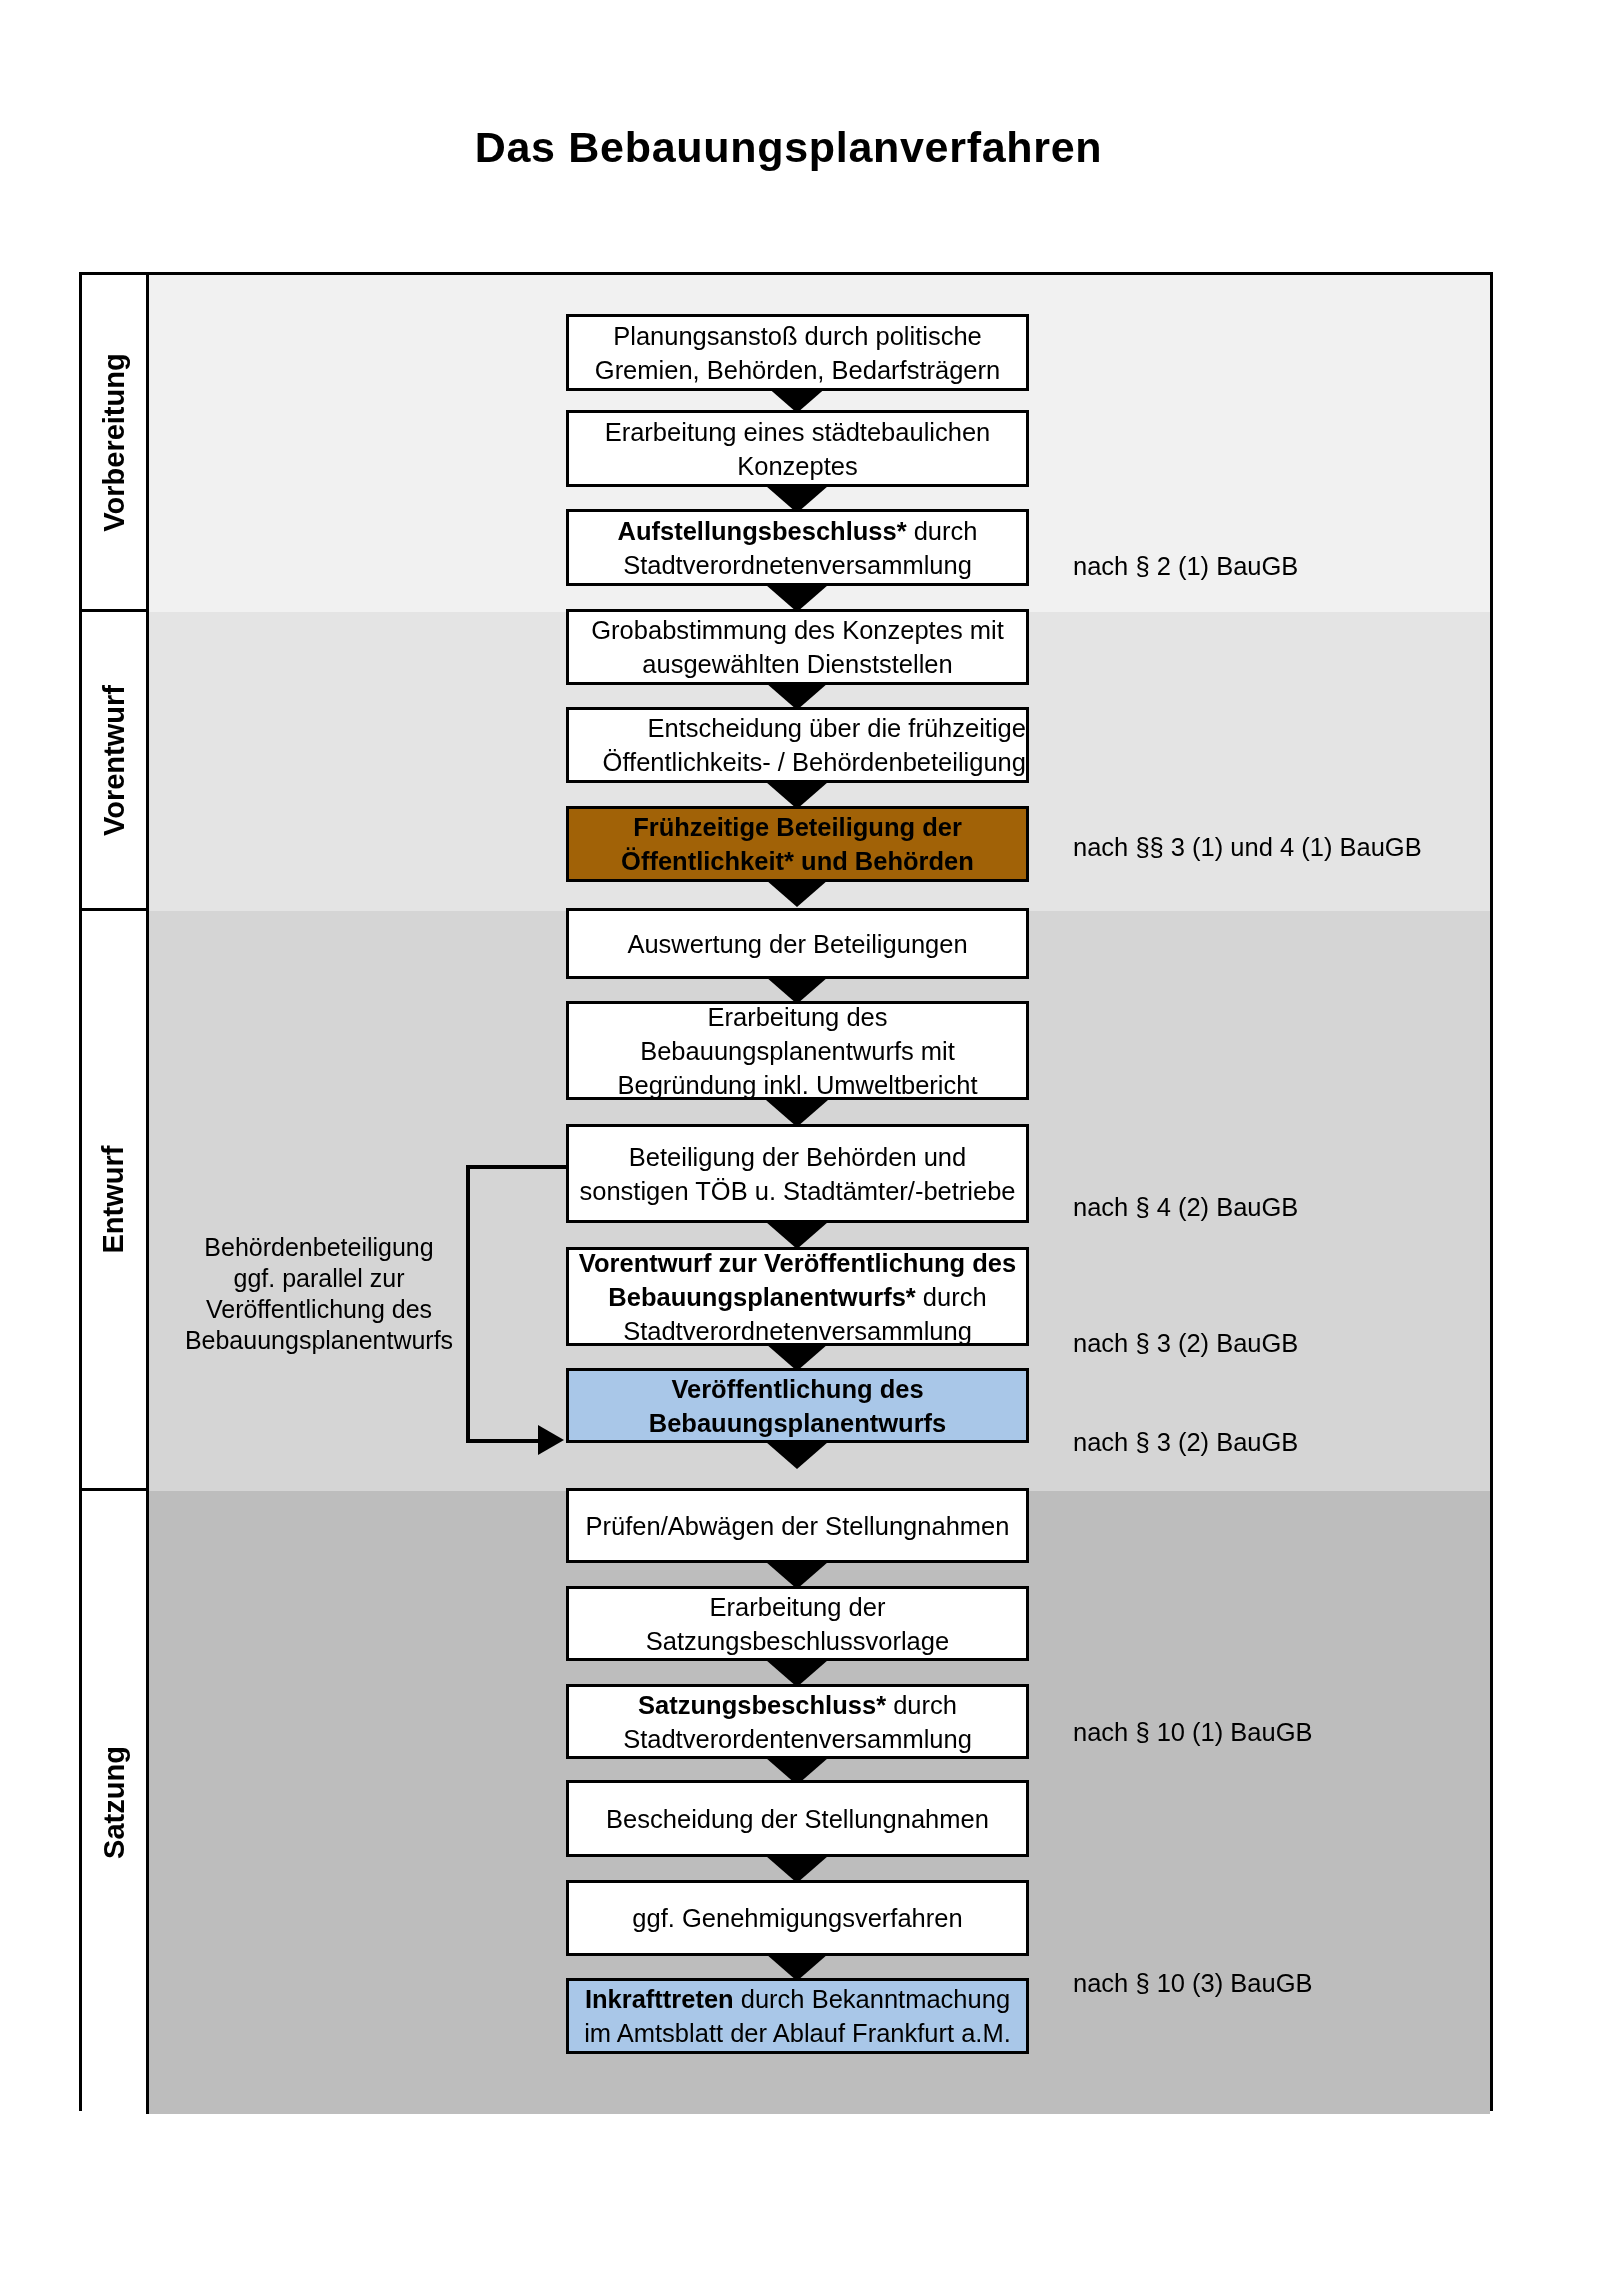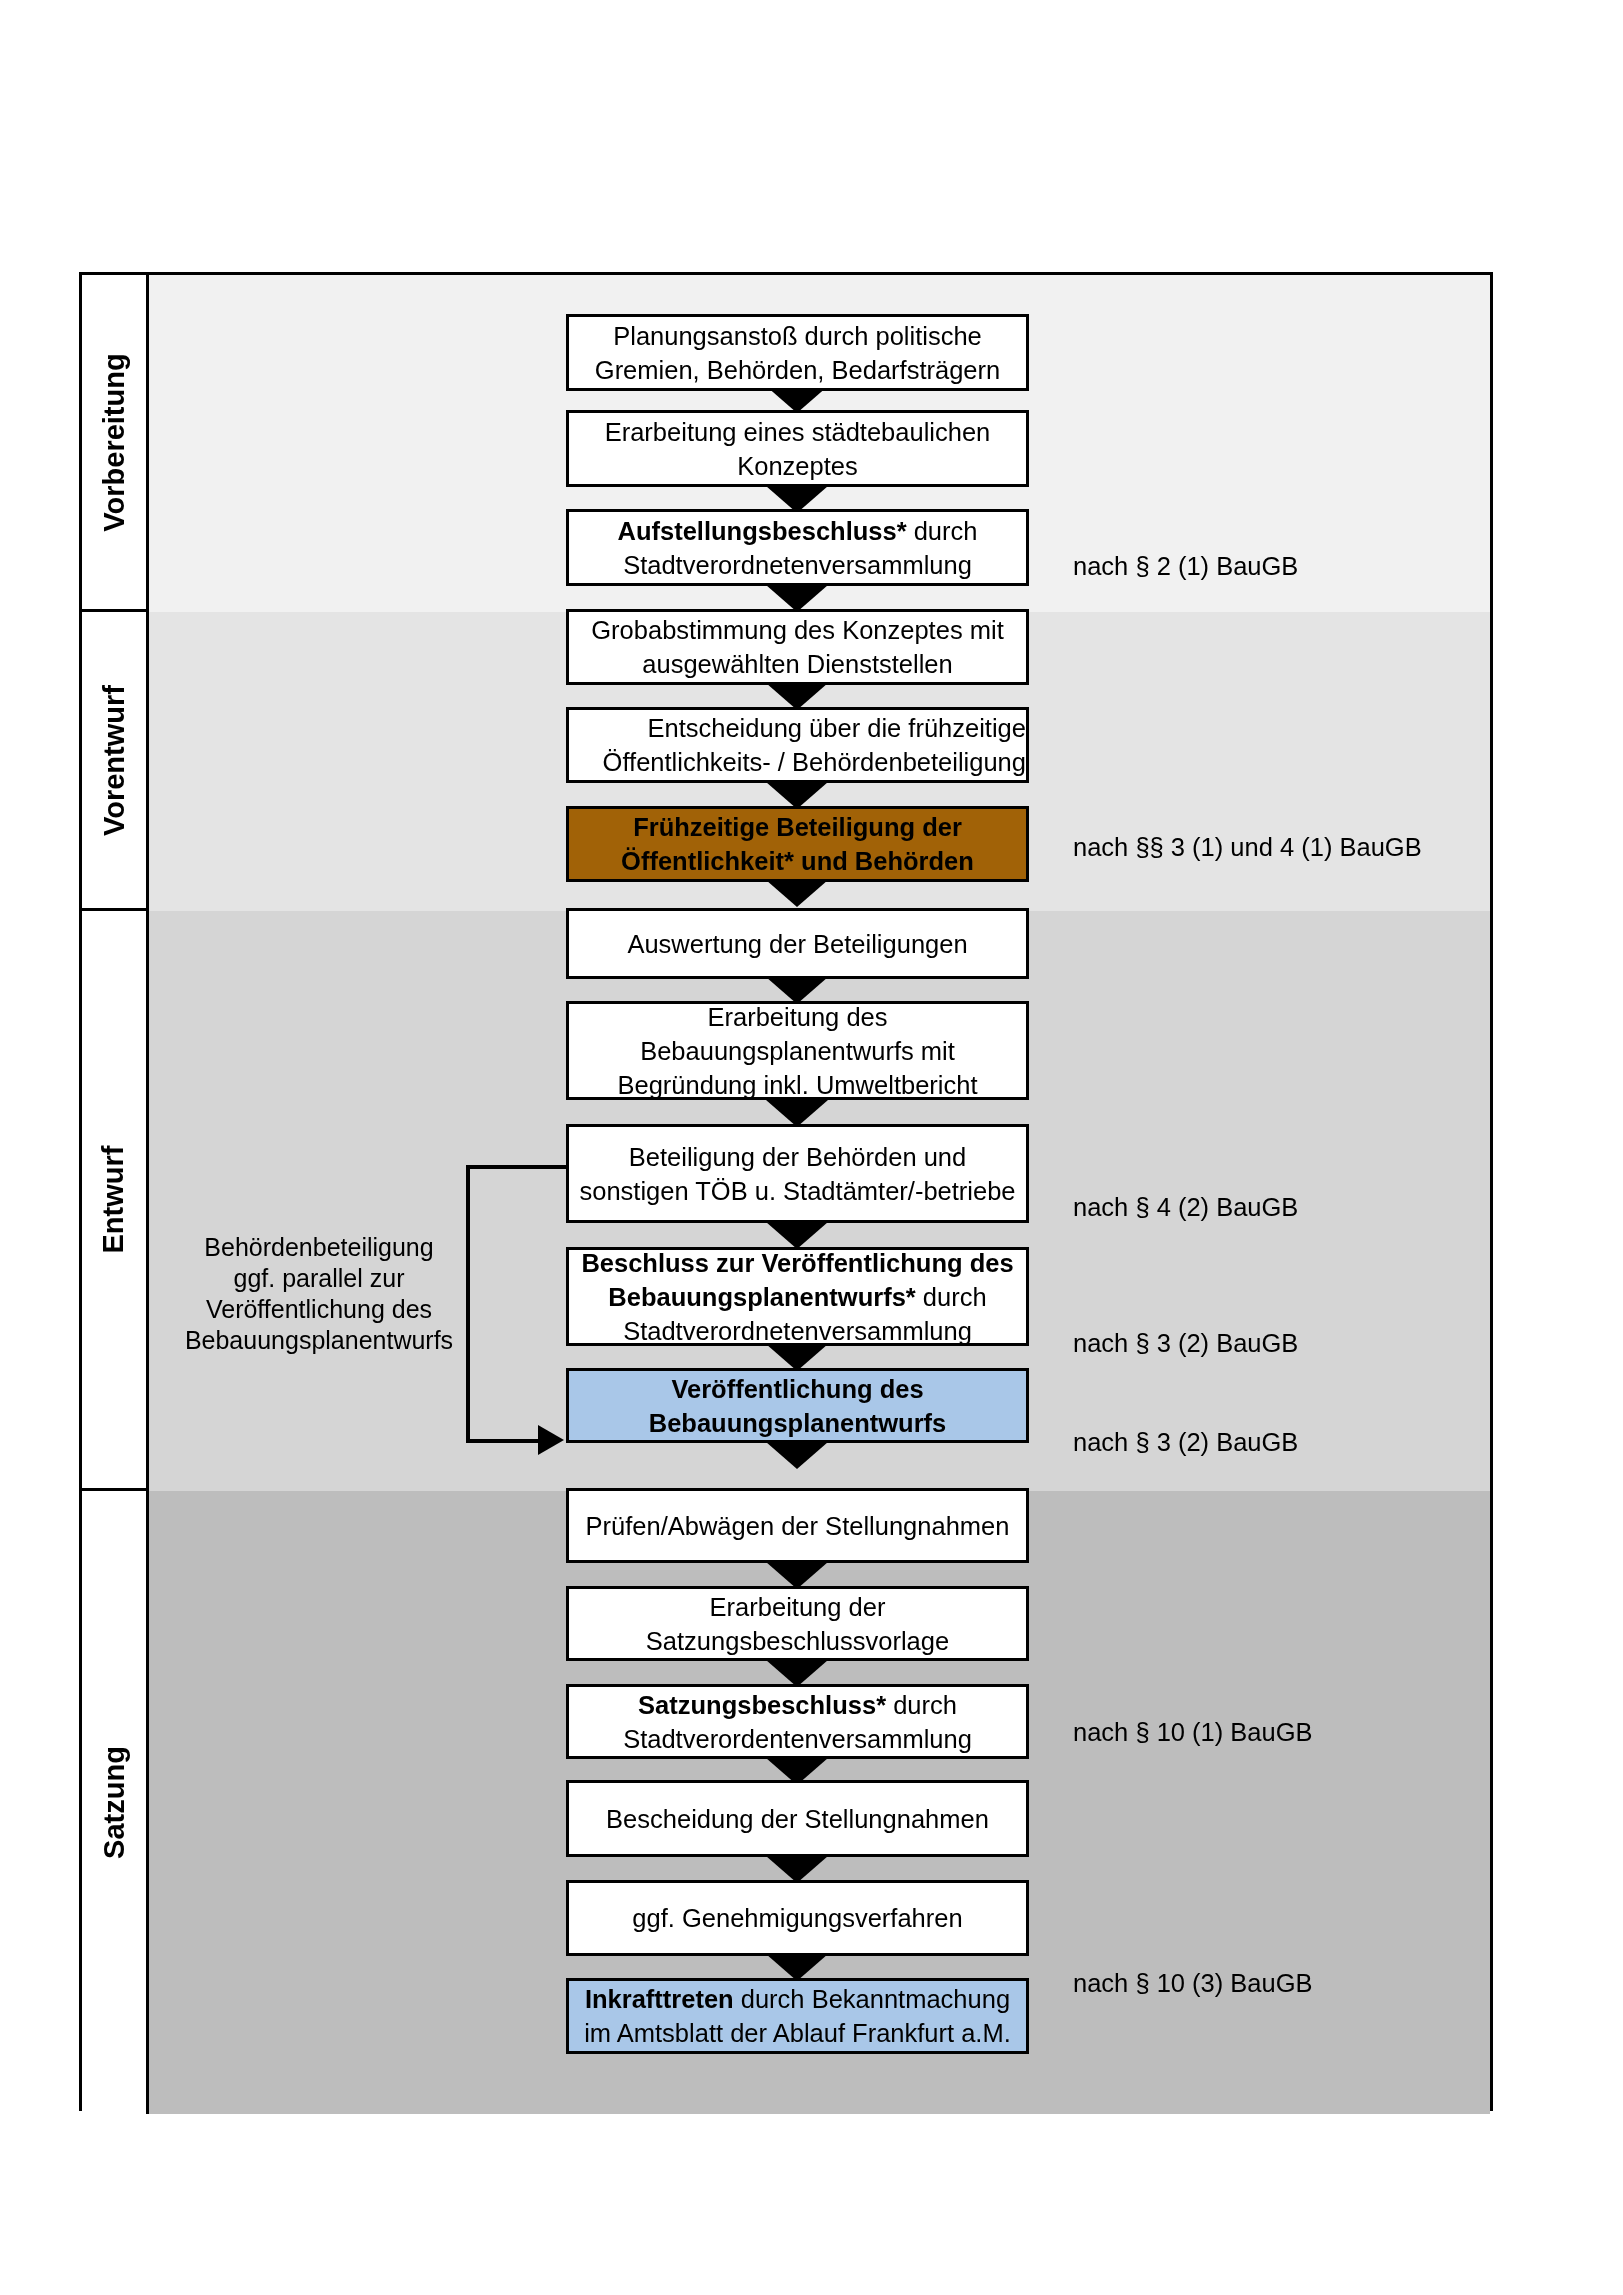--- a/index.html
+++ b/index.html
@@ -60,20 +60,21 @@
   .footnote{
     position:absolute;left:134px;top:2155px;width:1394px;
     font-size:25px;line-height:34px;
   }
 </style>
 </head>
 <body>
 
 <div class="page">
 
+  <h1 class="title">Das Bebauungsplanverfahren</h1>
 
   <div class="frame" id="frame">
       <div class="phase-row" style="top: 0px; height: 337px;">
         <div class="phase-side with-divider">
           <span class="phase-label">Vorbereitung</span>
         </div>
         <div class="phase-strip" style="background: rgb(241, 241, 241);"></div>
       </div>
       <div class="phase-row" style="top: 337px; height: 299px;">
         <div class="phase-side with-divider">
@@ -135,21 +136,21 @@
         <div class="step-line"><span>Bebauungsplanentwurfs mit</span></div>
         <div class="step-line"><span>Begründung inkl. Umweltbericht</span></div>
       </div>
       <div class="arrow-down" style="top: 1100px;"></div>
       <div class="step-box" style="top: 1124px; height: 99px;">
         <div class="step-line"><span>Beteiligung der Behörden und</span></div>
         <div class="step-line"><span>sonstigen TÖB u. Stadtämter/-betriebe</span></div>
       </div>
       <div class="arrow-down" style="top: 1222px;"></div>
       <div class="step-box" style="top: 1247px; height: 99px;">
-        <div class="step-line"><span class="seg-bold">Beschluss zur Veröffentlichung des</span></div>
+        <div class="step-line"><span class="seg-bold">Vorentwurf zur Veröffentlichung des</span></div>
         <div class="step-line"><span class="seg-bold">Bebauungsplanentwurfs*</span><span> durch</span></div>
         <div class="step-line"><span>Stadtverordnetenversammlung</span></div>
       </div>
       <div class="arrow-down" style="top: 1344px;"></div>
       <div class="step-box" style="top: 1368px; height: 75px; background: rgb(169, 199, 232);">
         <div class="step-line"><span class="seg-bold">Veröffentlichung des</span></div>
         <div class="step-line"><span class="seg-bold">Bebauungsplanentwurfs</span></div>
       </div>
       <div class="arrow-down" style="top: 1442px;"></div>
       <div class="step-box" style="top: 1488px; height: 75px;">

